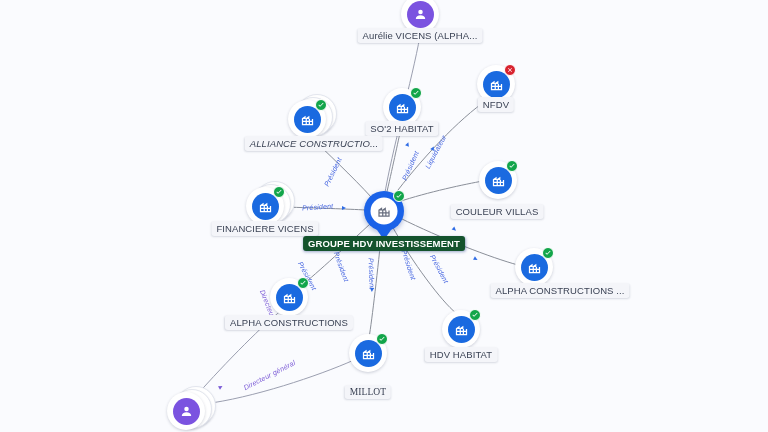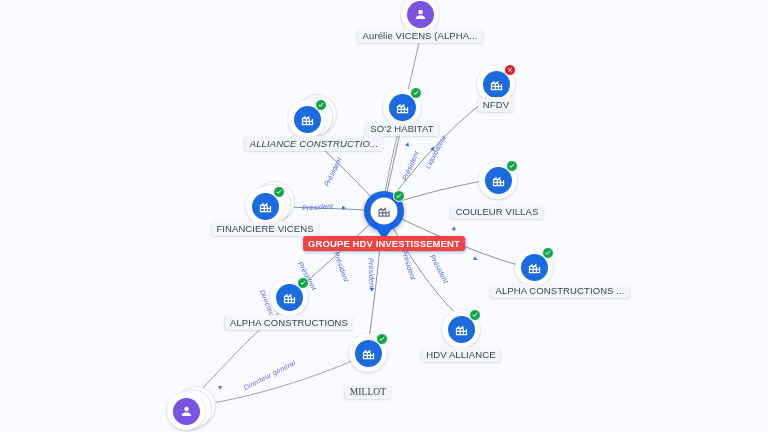--- a/index.html
+++ b/index.html
@@ -112,21 +112,21 @@
     background:#f4f5f9;
     color:#3a4254;
     font-size:9.5px;
     padding:2px 5px;
     border-radius:3px;
     white-space:nowrap;
     box-shadow:0 1px 2px rgba(40,50,80,.16);
     letter-spacing:.1px;
   }
   .node-label.selected{
-    background:#ef4444;
+    background:#14532d;
     color:#ffffff;
     font-weight:bold;
     box-shadow:0 1px 3px rgba(20,50,130,.4);
     z-index:20;
   }
 </style>
 </head>
 <body>
 
 <div id="graph">
@@ -351,17 +351,17 @@
   <div id="node-label-layer">
       <div class="node-label" style="left: 420px; top: 28px;">Aurélie VICENS (ALPHA...</div>
       <div class="node-label" style="left: 496px; top: 97px;">NFDV</div>
       <div class="node-label" style="left: 402px; top: 121px;">SO'2 HABITAT</div>
       <div class="node-label" style="left: 314px; top: 136px; font-style: italic;">ALLIANCE CONSTRUCTIO...</div>
       <div class="node-label" style="left: 497px; top: 194px; margin-top: 10px;">COULEUR VILLAS</div>
       <div class="node-label" style="left: 265px; top: 221px;">FINANCIERE VICENS</div>
       <div class="node-label selected" style="left: 384px; top: 236px;">GROUPE HDV INVESTISSEMENT</div>
       <div class="node-label" style="left: 560px; top: 283px;">ALPHA CONSTRUCTIONS ...</div>
       <div class="node-label" style="left: 289px; top: 315px;">ALPHA CONSTRUCTIONS</div>
-      <div class="node-label" style="left: 461px; top: 347px;">HDV ALLIANCE</div>
+      <div class="node-label" style="left: 461px; top: 347px;">HDV HABITAT</div>
       <div class="node-label" style="left: 368px; top: 385px; font-family: Liberation Serif, serif;">MILLOT</div>
     </div>
 
 </div>
 
 </body></html>

